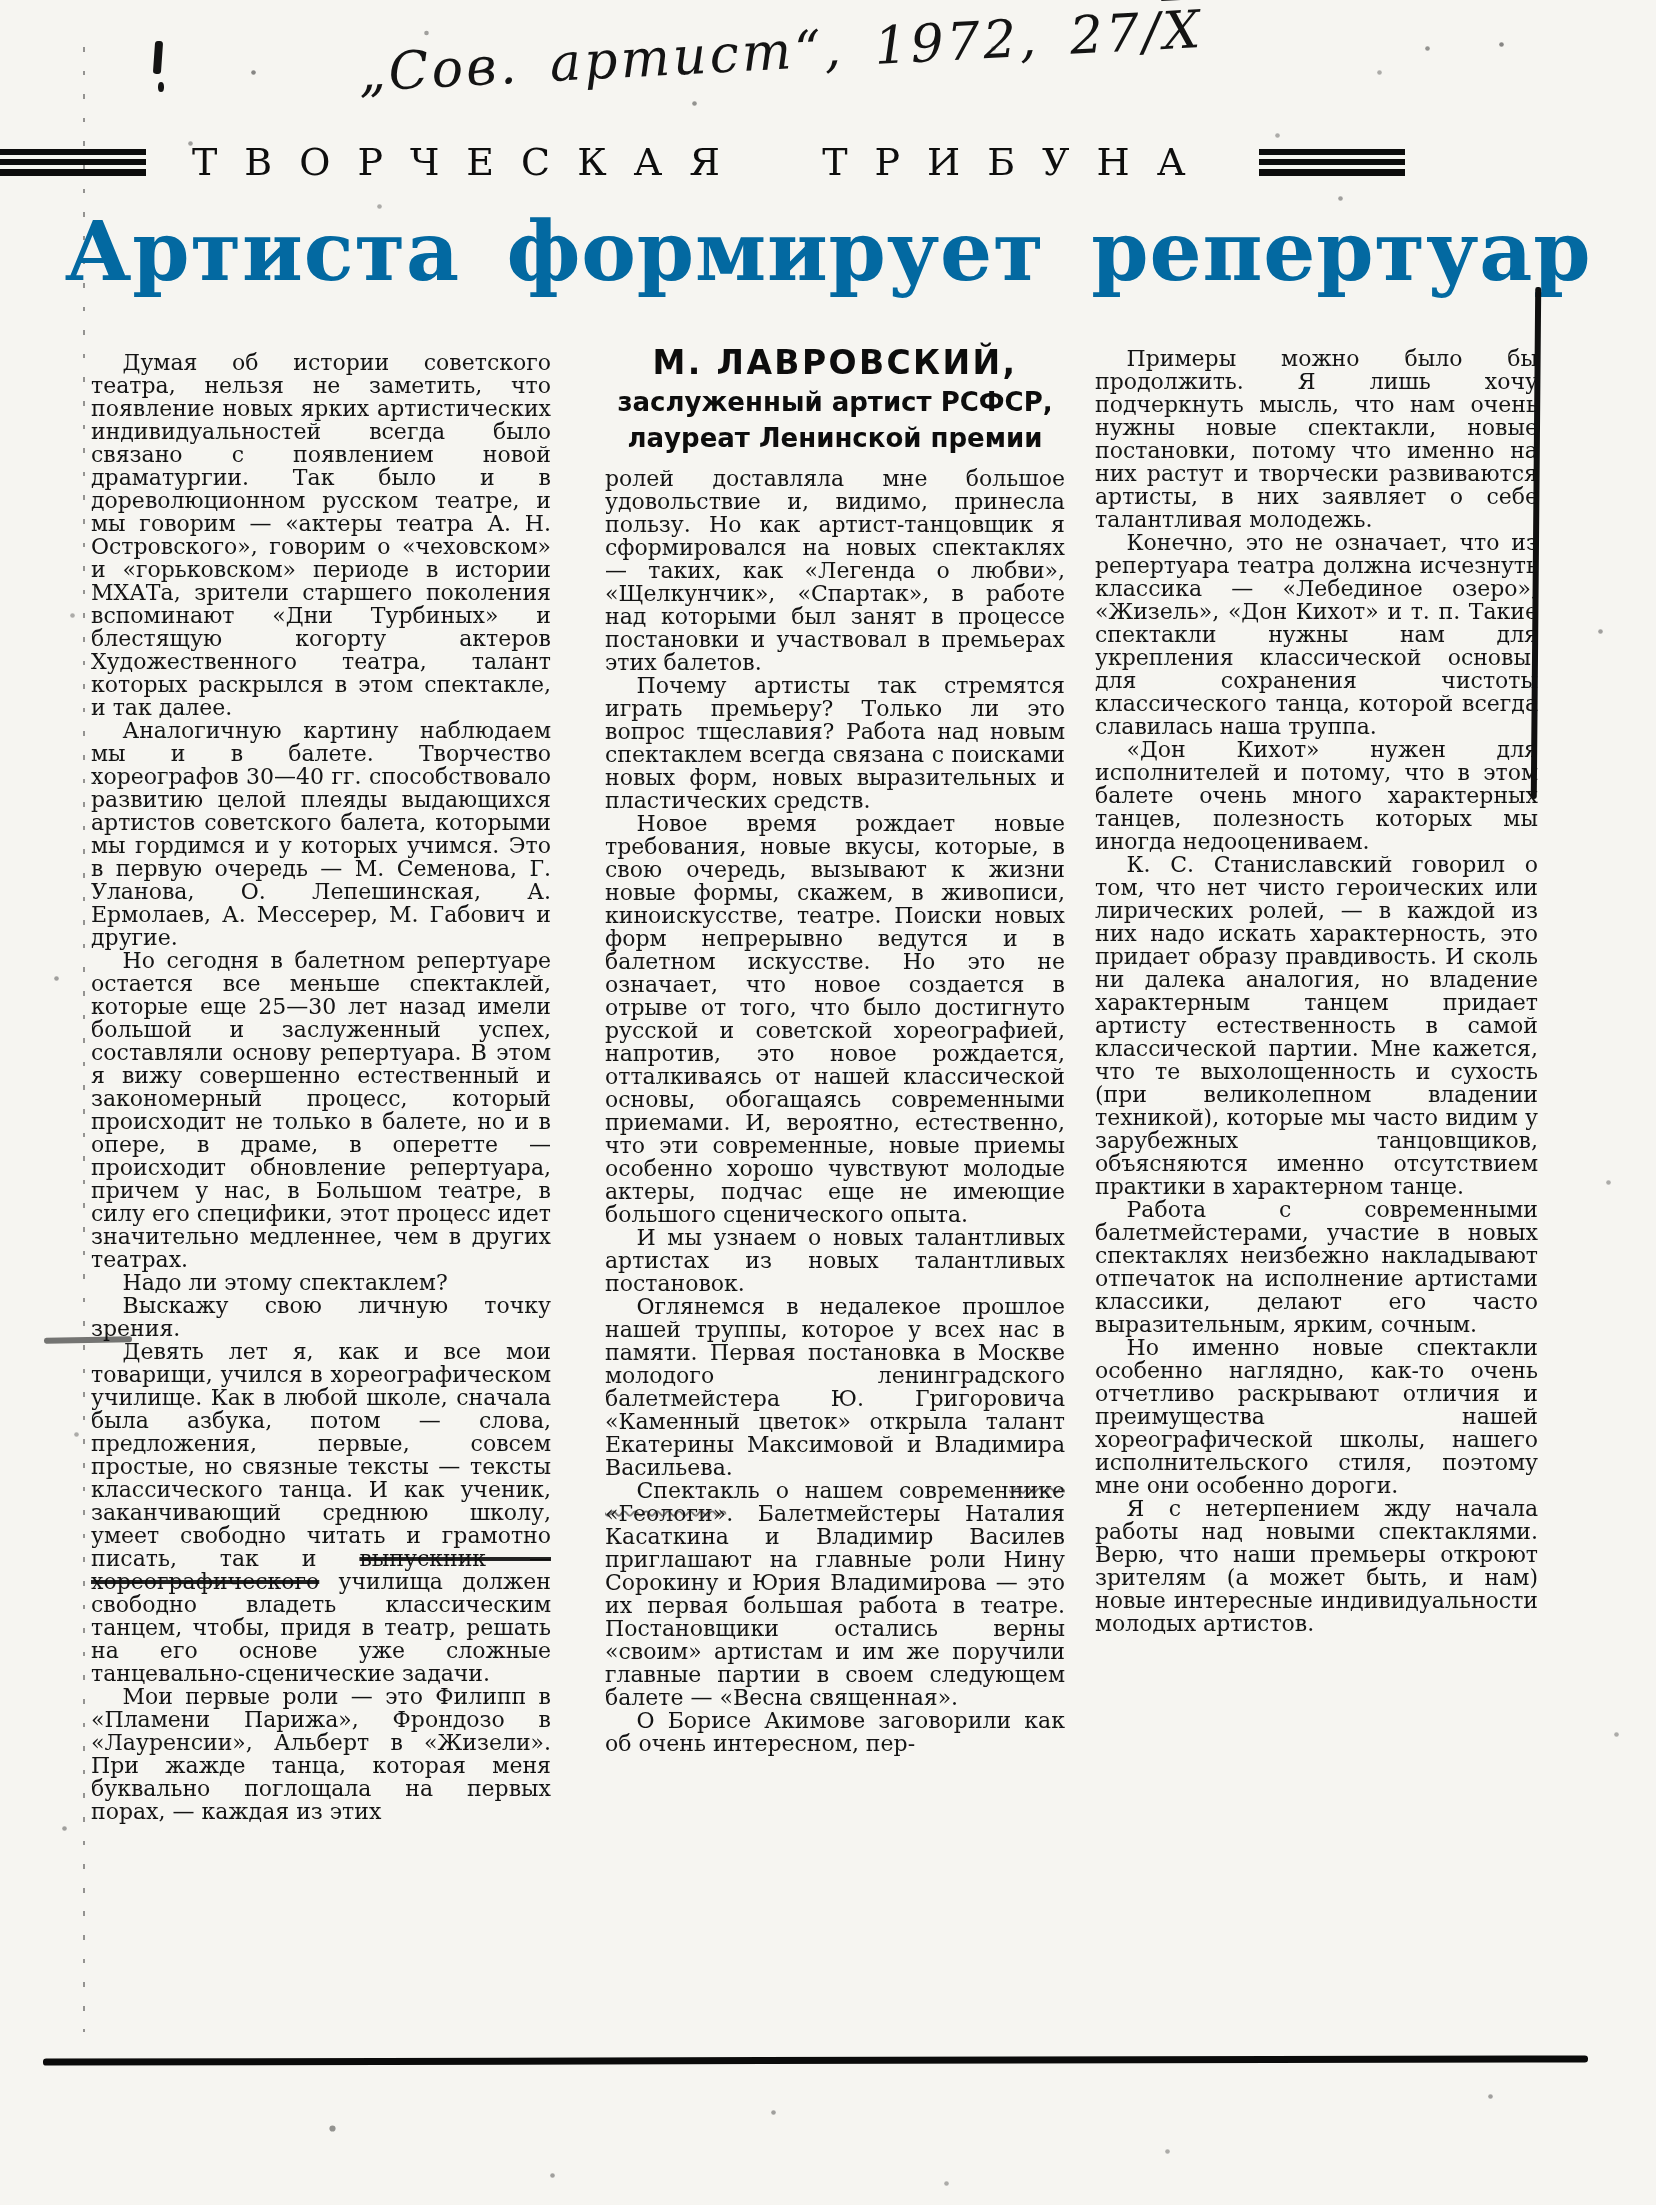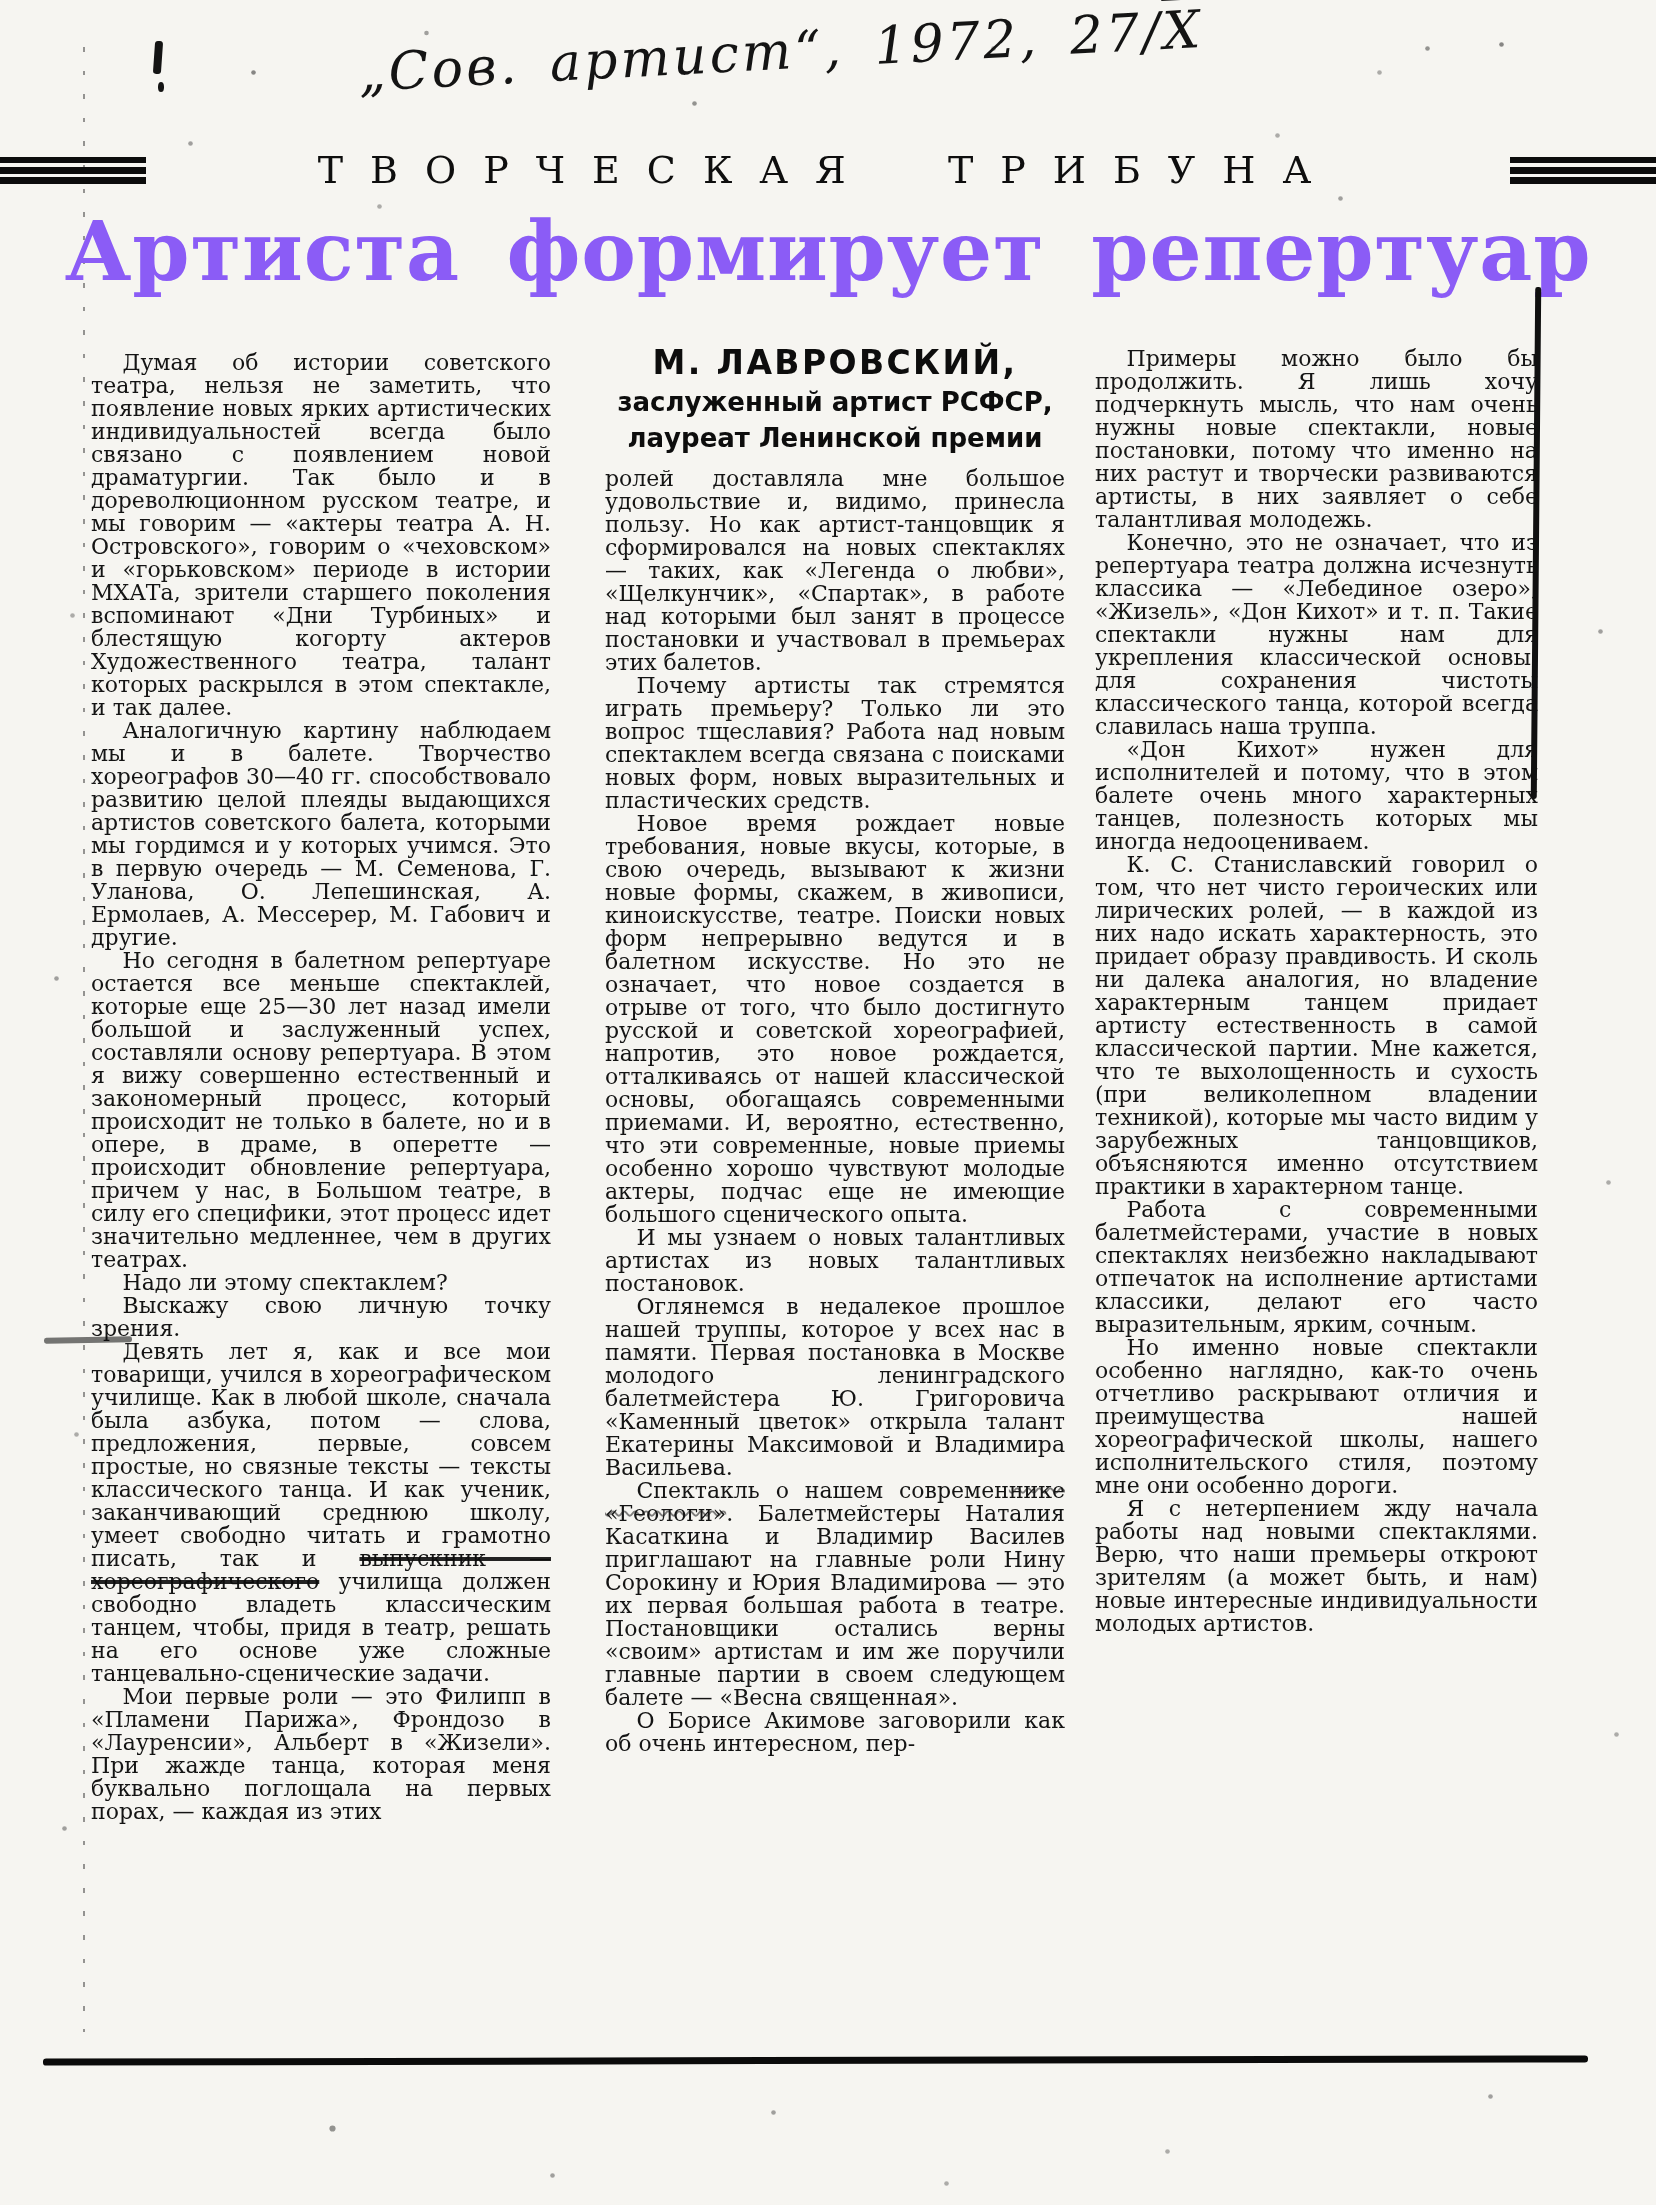--- a/index.html
+++ b/index.html
@@ -31,28 +31,28 @@
     border-radius:3.2px;transform:rotate(4deg);}
   .ink-dot{position:absolute;left:158px;top:82px;width:6.3px;height:10.2px;background:#141414;border-radius:50%;}
 
   .handwriting{
     position:absolute;left:358px;top:20.5px;white-space:nowrap;
     font-style:italic;font-size:52px;letter-spacing:3.2px;word-spacing:11px;
     transform:rotate(-3deg);color:#141414;
   }
   .handwriting .ovl{text-decoration:overline solid #141414 3.2px;}
 
-  .kicker-row{position:absolute;top:148px;left:0;width:100%;
-    display:flex;justify-content:space-between;align-items:center;gap:46px;}
+  .kicker-row{position:absolute;top:140px;left:0;width:100%;
+    display:flex;justify-content:flex-start;align-items:center;gap:46px;}
   .krule{width:146px;height:27px;flex:0 0 auto;
     background:repeating-linear-gradient(to bottom,#0c0c0c 0 6.3px,transparent 6.3px 10.2px);}
   .ktext{font-size:38px;letter-spacing:27px;word-spacing:36px;color:#0e0e0e;}
 
   .headline{position:absolute;top:203px;left:0;width:100%;margin:0;text-align:center;
-    font-size:82px;font-weight:700;letter-spacing:0.8px;word-spacing:17.3px;color:#8b5cf6;}
+    font-size:82px;font-weight:700;letter-spacing:0.8px;word-spacing:17.3px;color:#0369a1;}
 
   .col{position:absolute;width:460px;text-align:justify;font-size:22px;line-height:23px;
     color:#141414;}
   .col p{margin:0;text-indent:31.5px;}
   .col p.noindent{text-indent:0;}
   .col1{left:91px;top:351px;}
   .col2{left:605px;top:351px;}
   .col3{left:1095px;top:347px;width:443px;}
 
   .byline{text-align:center;font-family:"DejaVu Sans", sans-serif;font-weight:700;

